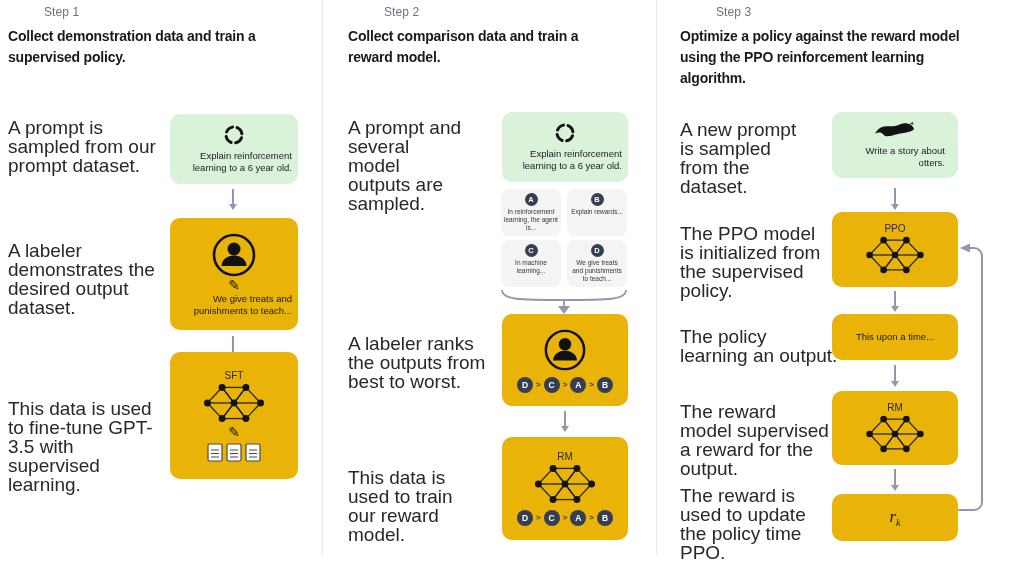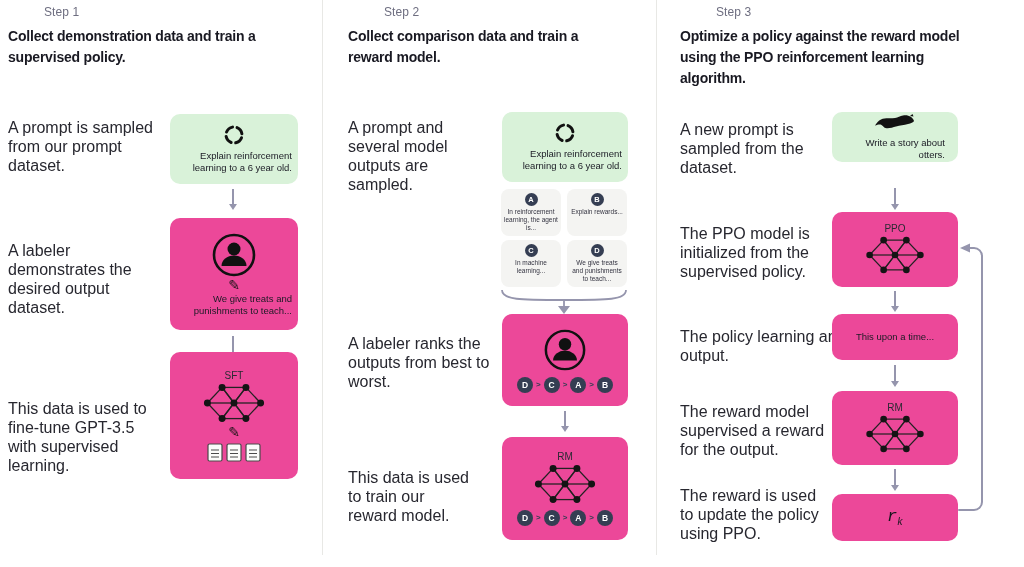--- a/index.html
+++ b/index.html
@@ -1,40 +1,40 @@
 <!DOCTYPE html>
 <html><head>
 <meta charset="utf-8">
 <style>
   html,body{margin:0;padding:0;background:#fff;}
   .canvas{position:relative;width:1024px;height:567px;background:#ffffff;overflow:hidden;
           font-family:"Liberation Sans",sans-serif;color:#202123;}
   .divider{position:absolute;top:0;bottom:12px;width:1px;background:#e8e8e5;}
   .step-label{position:absolute;font-size:12px;color:#6e6e80;letter-spacing:.1px;margin-left:36px;}
   .heading{position:absolute;font-size:14px;font-weight:700;line-height:21px;color:#191922;letter-spacing:-.2px;}
-  .body-text{position:absolute;font-size:16px;line-height:19px;color:#27272f;}
+  .body-text{position:absolute;font-size:19px;line-height:19px;color:#27272f;}
   .box{position:absolute;border-radius:10px;display:flex;flex-direction:column;align-items:center;
        justify-content:center;text-align:right;box-sizing:border-box;padding:6px 8px;}
   .green{background:#d9f2d9;}
-  .gray{background:#ec4899;}
+  .gray{background:#eab308;}
   .caption{font-size:9.5px;line-height:12px;color:#1a1a24;}
   .mini-box{position:absolute;background:#f4f4f2;border-radius:8px;display:flex;flex-direction:column;
             align-items:center;box-sizing:border-box;padding:4px 3px;text-align:center;}
   .mini-caption{font-size:6.5px;line-height:8px;color:#333340;margin-top:2px;}
   .badge{width:13px;height:13px;border-radius:50%;background:#353e53;color:#fff;font-size:7.5px;
          font-weight:700;display:flex;align-items:center;justify-content:center;flex:none;}
   .badge.lg{width:16px;height:16px;font-size:8.5px;}
   .rank-row{display:flex;align-items:center;gap:3px;}
   .chev{color:#353e53;font-size:8px;font-weight:700;line-height:1;}
   .model-label{font-size:10px;color:#2a2a33;}
   .arrow{position:absolute;width:2px;background:#9595ad;}
   .arrow::after{content:"";position:absolute;bottom:-6px;left:-3.5px;width:0;height:0;
                 border:4.5px solid transparent;border-top:6px solid #9595ad;border-bottom:none;}
   .pencil{font-size:14px;line-height:15px;color:#111;}
-  .formula{font-family:Liberation Mono, monospace;font-style:italic;font-size:17px;color:#16161d;}
+  .formula{font-family:Liberation Serif, serif;font-style:italic;font-size:17px;color:#16161d;}
   .formula .sub{font-size:10px;vertical-align:-4px;}
   svg{display:block;}
 </style>
 </head>
 <body>
 
 <div class="canvas">
 
   <div class="divider" style="left:322px"></div>
   <div class="divider" style="left:656px"></div>
@@ -228,21 +228,21 @@
         <span class="badge lg">B</span>
       </div>
     </div>
   </div>
 
   <div>
     <div class="step-label" style="left:680px;top:5px">Step 3</div>
     <div class="heading" style="left:680px;top:26px;width:300px">Optimize a policy against the reward model using the PPO reinforcement learning algorithm.</div>
 
     <div class="body-text" style="left:680px;top:120px;width:128px">A new prompt is sampled from the dataset.</div>
-    <div class="box green" style="left:832px;top:112px;width:126px;height:50px">
+    <div class="box green" style="left:832px;top:112px;width:126px;height:66px">
       <span>
         <svg width="44" height="20" viewBox="0 0 44 20">
           <path d="M41,8 c-1,-4 -6,-6.5 -11,-5.5 c-3,0.6 -5,2 -8,2.5 c-5,0.8 -10,-0.5 -14,1.5 c-2.5,1.2 -4.5,3.5 -6,6 c2.5,-0.5 4.5,-1.5 6.5,-0.5 c1.5,0.8 2,2.5 4,3 c3,0.8 7,-0.5 10.5,-1.5 c4,-1.2 8,-1.5 12,-2.5 c2.8,-0.7 5.5,-1.5 6,-3 z" fill="#121212"></path>
           <path d="M37,3 l2.5,-2 l1,2.5 z" fill="#121212"></path>
         </svg>
       </span>
       <div class="caption" style="margin-top:4px;width:100px">Write a story about otters.</div>
     </div>
 
     <div class="arrow" style="left:894px;top:188px;height:16px"></div>
@@ -319,21 +319,21 @@
               <circle cx="21" cy="41" r="3.8"></circle>
               <circle cx="47" cy="41" r="3.8"></circle>
             <circle cx="34" cy="24" r="3.8"></circle>
           </g>
         </svg>
       </span>
     </div>
 
     <div class="arrow" style="left:894px;top:469px;height:16px"></div>
 
-    <div class="body-text" style="left:680px;top:486px;width:140px">The reward is used to update the policy using PPO.</div>
+    <div class="body-text" style="left:680px;top:486px;width:140px">The reward is used to update the policy time PPO.</div>
     <div class="box gray" style="left:832px;top:494px;width:126px;height:47px">
       <span class="formula"><span>r</span><span class="sub">k</span></span>
     </div>
 
     <span style="position:absolute;left:956px;top:240px">
       <svg width="34" height="280" viewBox="0 0 34 280">
         <path d="M3,270 H18 A8,8 0 0 0 26,262 V16 A8,8 0 0 0 18,8 H13" fill="none" stroke="#9595ad" stroke-width="2" stroke-linecap="round"></path>
         <path d="M14,3.5 L4,8 L14,12.5 Z" fill="#9595ad"></path>
       </svg>
     </span>

